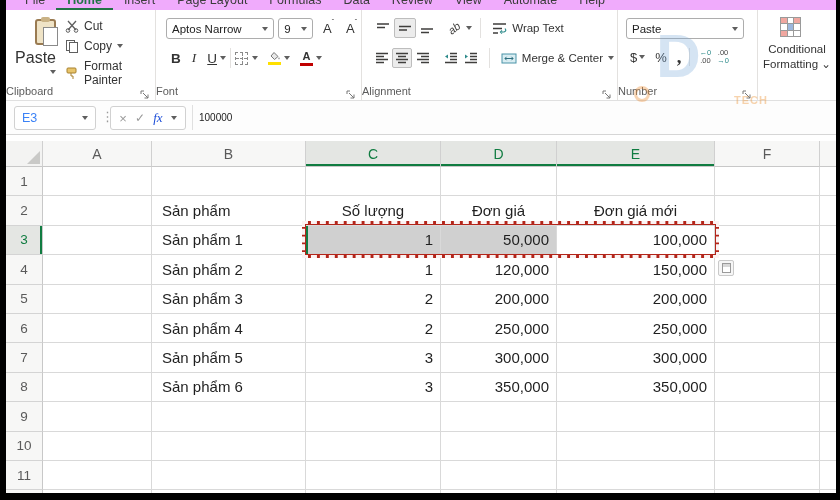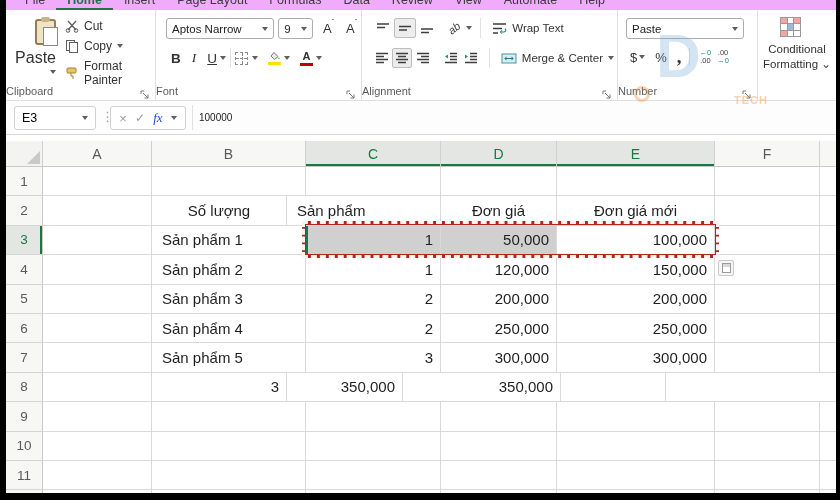--- a/index.html
+++ b/index.html
@@ -84,21 +84,21 @@
     border:1px solid #9a9a9a;background:#9a9a9a;gap:1px;}
   .cf-ico span{background:#fff;}
   .cf-label{position:absolute;left:0;top:32px;width:78px;text-align:center;
     font-size:11.5px;color:#333;line-height:15px;}
 
   
   .fbar{position:absolute;top:101px;left:0;right:0;height:34px;background:#fdfdfd;
     border-bottom:1px solid #d6d6d6;display:flex;align-items:center;}
   .namebox{position:absolute;left:8px;top:5px;width:82px;height:24px;background:#fff;
     border:1px solid #d1d1d1;border-radius:3px;display:flex;align-items:center;
-    font-size:12.5px;color:#000000;padding:0 7px;}
+    font-size:12.5px;color:#3b82f6;padding:0 7px;}
   .namebox .chev{margin-left:auto;}
   .fdots{position:absolute;left:95px;top:8px;color:#9a9a9a;font-size:13px;}
   .fxbox{position:absolute;left:104px;top:5px;width:76px;height:24px;background:#fff;
     border:1px solid #d1d1d1;border-radius:3px;display:flex;align-items:center;
     justify-content:space-evenly;font-size:12px;}
   .fx-cancel{color:#9a9a9a;font-size:13px;}
   .fx-ok{color:#9a9a9a;font-size:12px;}
   .fx-fn{font-family:"Liberation Serif",serif;font-style:italic;font-size:13px;color:#1d4ed8;}
   .fsep{position:absolute;left:186px;top:4px;bottom:4px;width:1px;background:#e0e0e0;}
   .finput{position:absolute;left:193px;top:0;right:0;height:100%;display:flex;
@@ -430,22 +430,22 @@
       <div class="cell cC"></div>
       <div class="cell cD"></div>
       <div class="cell cE"></div>
       <div class="cell cF"></div>
       <div class="cell cG"></div>
     </div>
 
     <div class="srow">
       <div class="rh">2</div>
       <div class="cell cA"></div>
+      <div class="cell cB txt">Sản phẩm</div>
       <div class="cell cC ctr">Số lượng</div>
-      <div class="cell cB txt">Sản phẩm</div>
       <div class="cell cD ctr">Đơn giá</div>
       <div class="cell cE ctr">Đơn giá mới</div>
       <div class="cell cF"></div>
       <div class="cell cG"></div>
     </div>
 
     <div class="srow">
       <div class="rh sel">3</div>
       <div class="cell cA"></div>
       <div class="cell cB txt">Sản phẩm 1</div>
@@ -496,20 +496,21 @@
       <div class="cell cC num">3</div>
       <div class="cell cD num">300,000</div>
       <div class="cell cE num">300,000</div>
       <div class="cell cF"></div>
       <div class="cell cG"></div>
     </div>
 
     <div class="srow">
       <div class="rh">8</div>
       <div class="cell cA"></div>
+      <div class="cell cB txt">Sản phẩm 6</div>
       <div class="cell cC num">3</div>
       <div class="cell cD num">350,000</div>
       <div class="cell cE num">350,000</div>
       <div class="cell cF"></div>
       <div class="cell cG"></div>
     </div>
 
     <div class="srow">
       <div class="rh">9</div>
       <div class="cell cA"></div>

